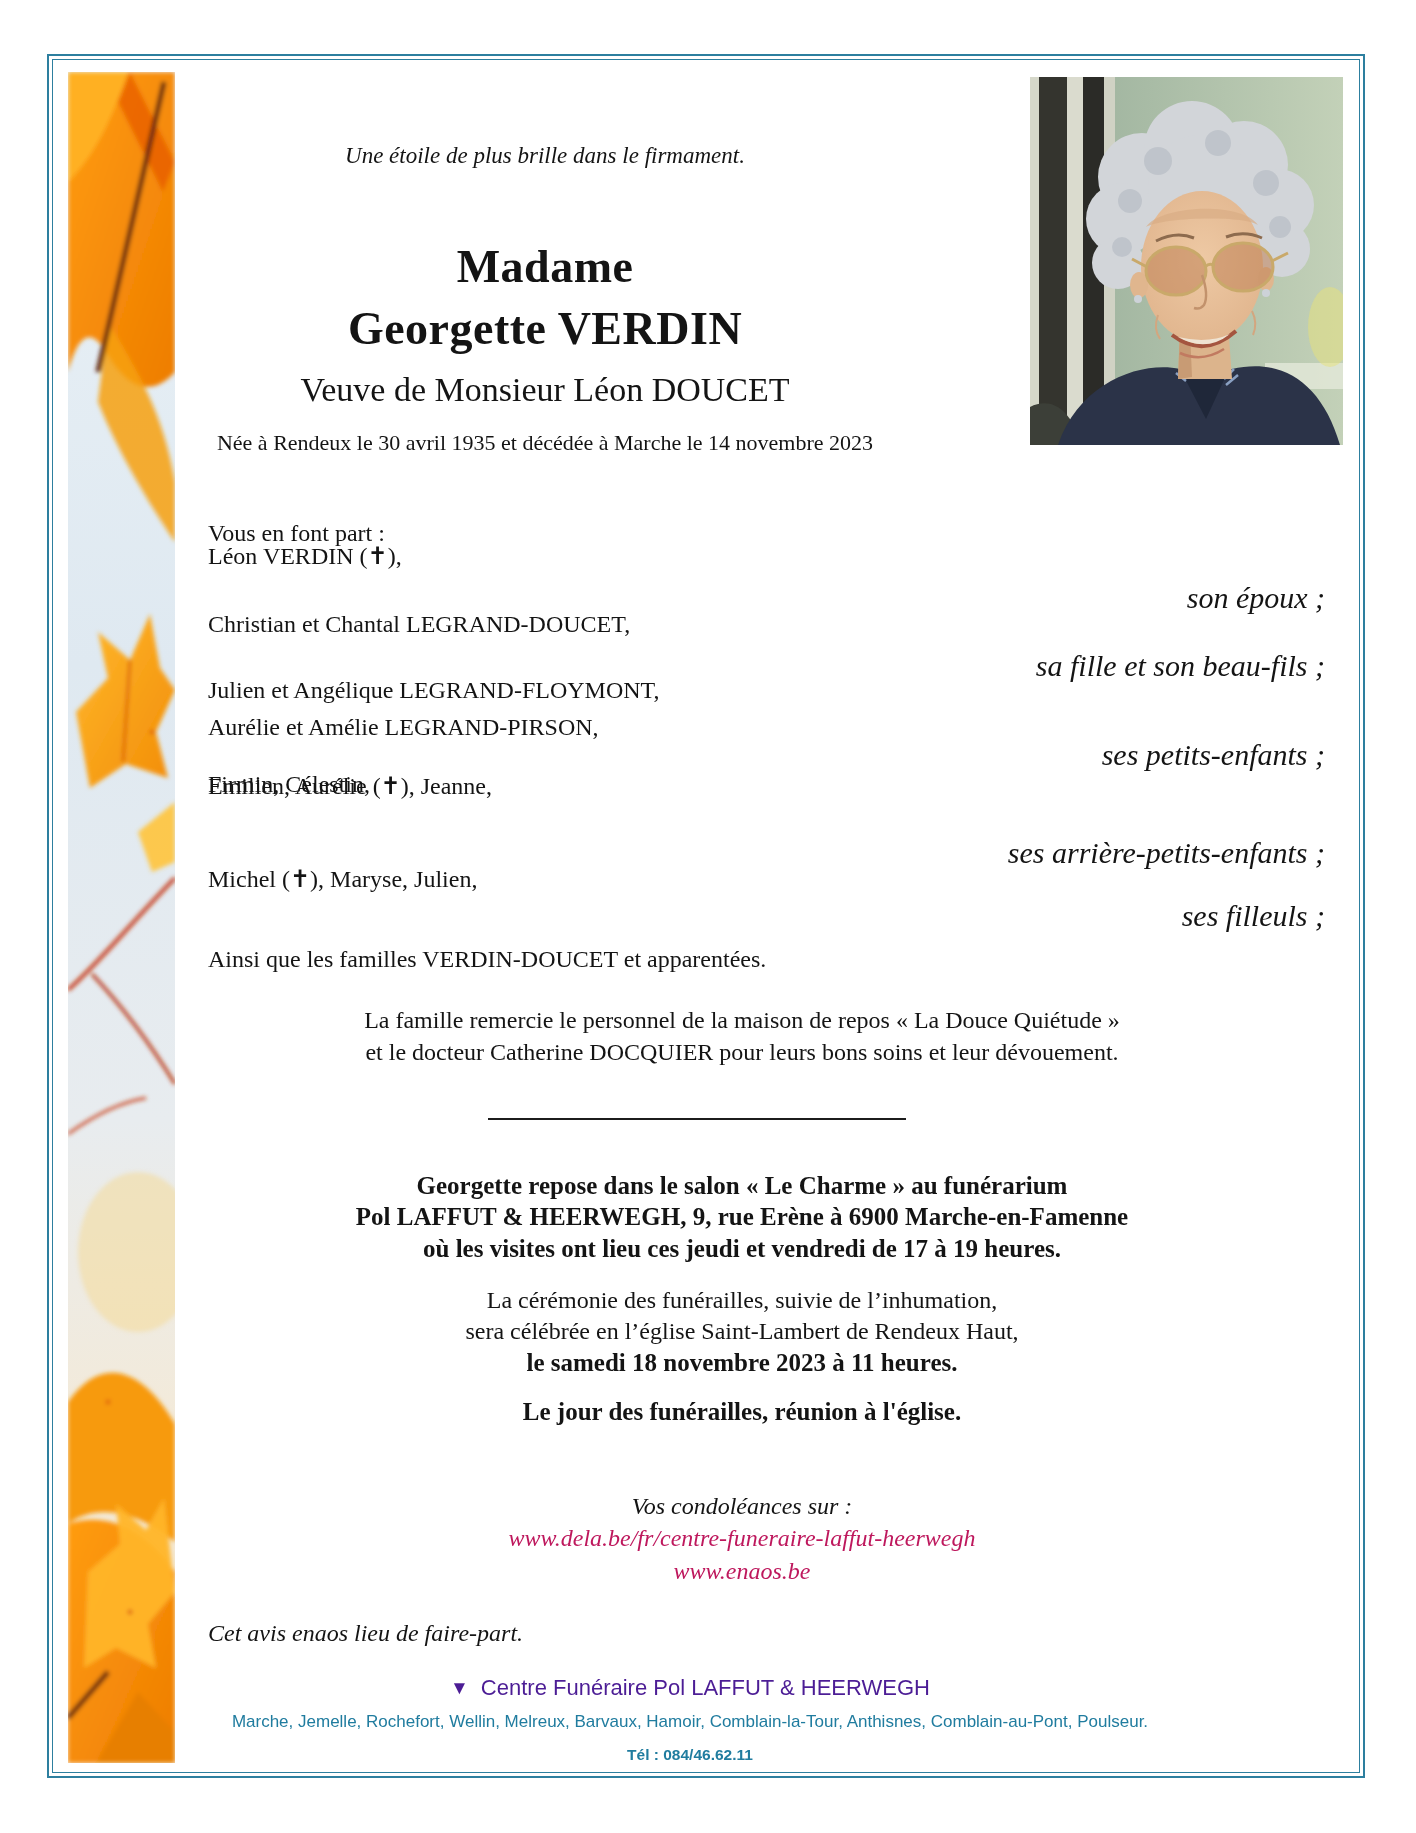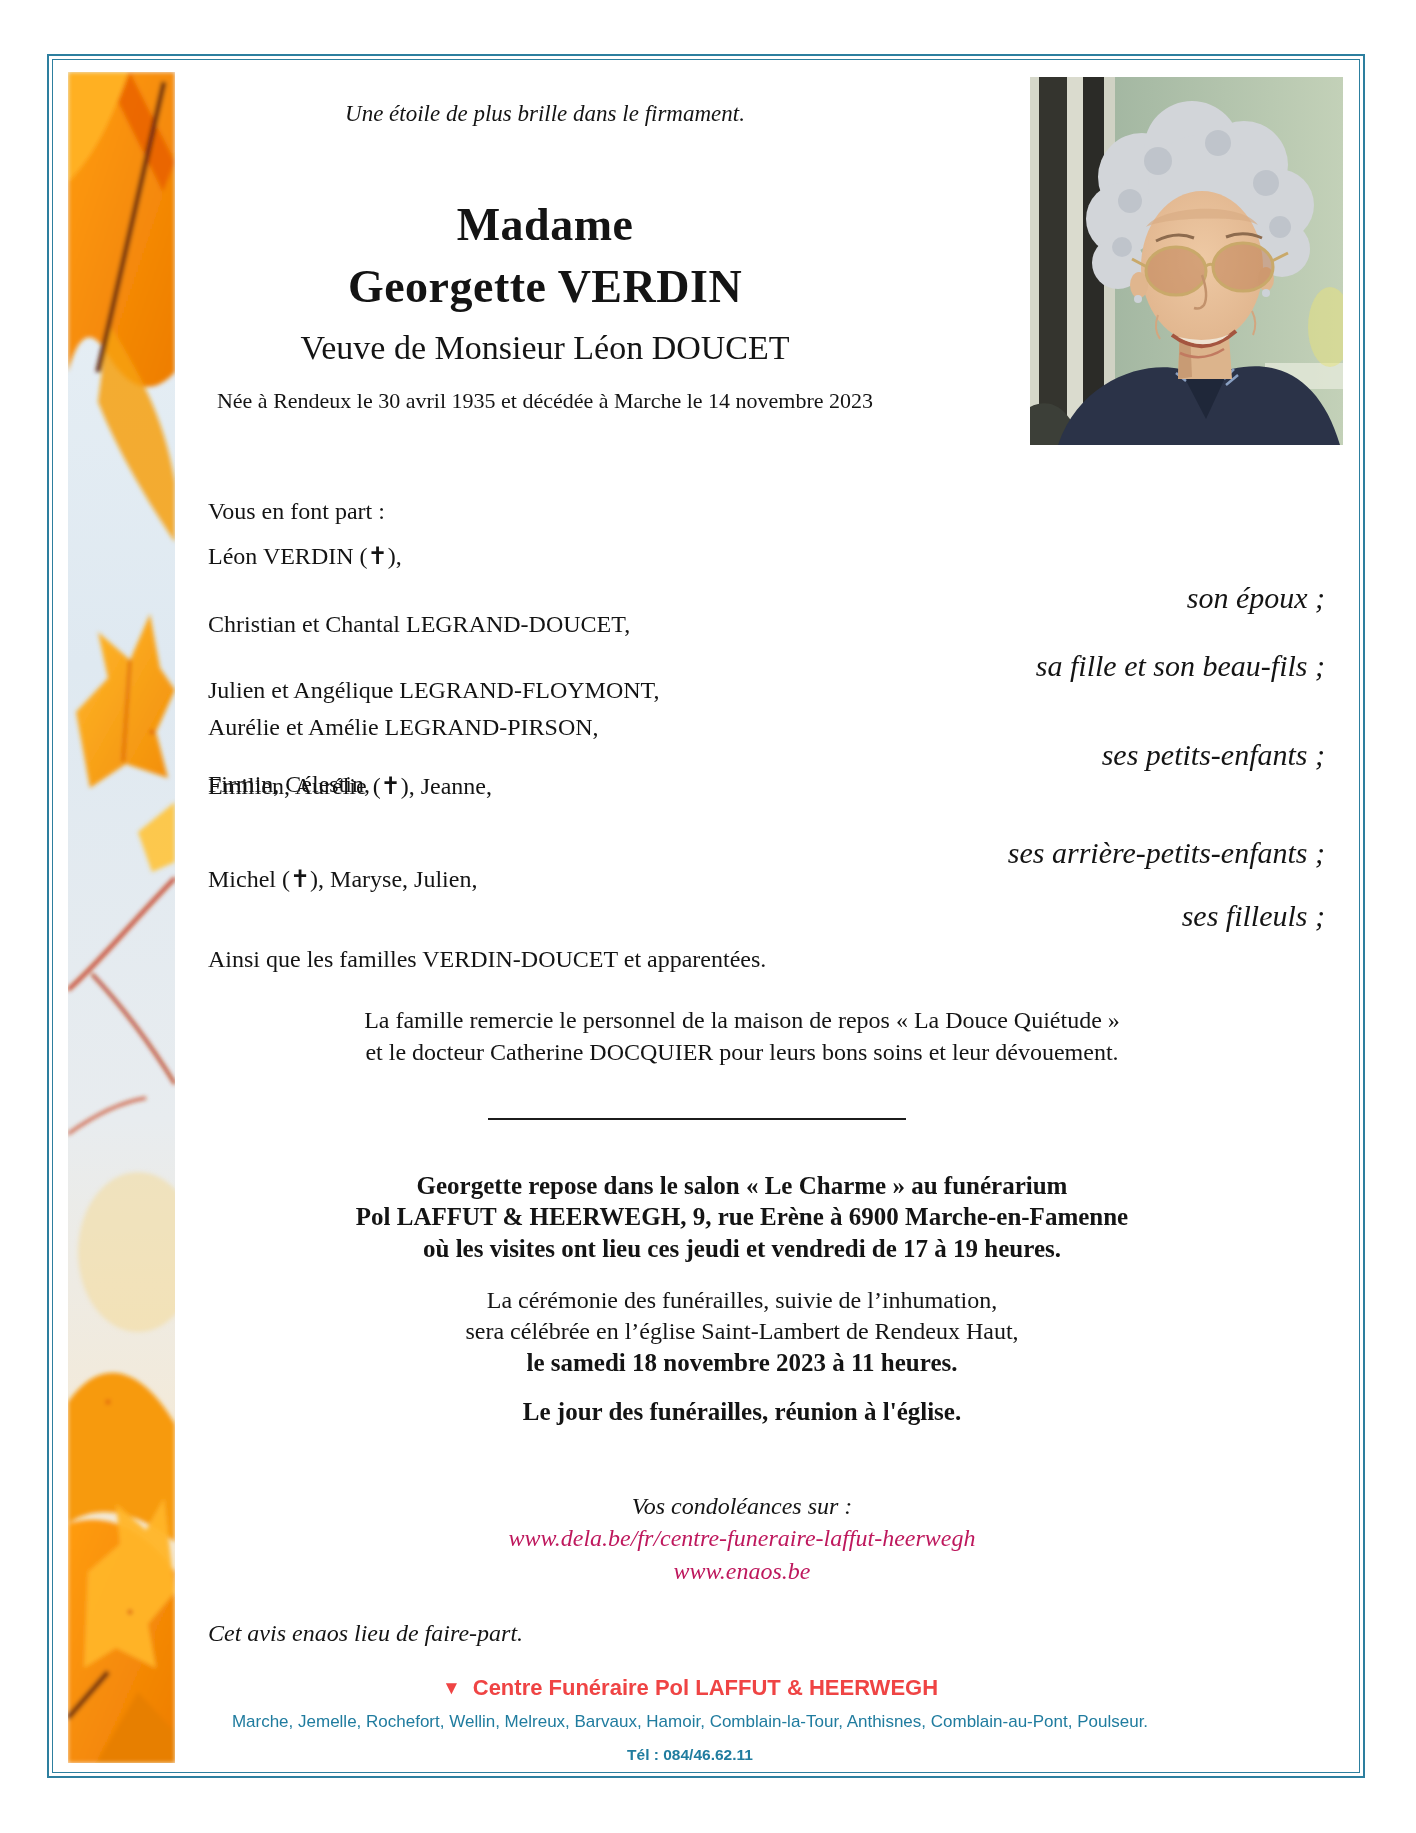--- a/index.html
+++ b/index.html
@@ -12,35 +12,35 @@
     position:absolute;left:52px;top:59px;width:1306px;height:1712px;
     border:1px solid #2d7f9f;outline:2px solid #2d7f9f;outline-offset:3px;
     pointer-events:none;
   }
   .leaf-strip{position:absolute;left:68px;top:72px;width:107px;height:1691px;}
   .leaf-strip svg{display:block;width:100%;height:100%;}
   .portrait{position:absolute;left:1030px;top:77px;width:313px;height:368px;}
   .portrait svg{display:block;width:100%;height:100%;}
 
   .ln{position:absolute;white-space:nowrap;line-height:1.18;}
-  .c-head{left:180px;width:730px;text-align:center;}
+  .c-head{left:180px;width:730px;text-align:center;margin-top:42px;}
   .c-mid{left:180px;width:1124px;text-align:center;}
   .c-foot{left:55px;width:1270px;text-align:center;font-family:"Liberation Sans",sans-serif;}
   .l-body{left:208px;}
   .r-rel{left:180px;width:1145px;text-align:right;font-style:italic;font-size:30px;}
   .it{font-style:italic;}
   .sz-ep{font-size:23px;}
   .sz-title{font-size:46px;font-weight:bold;letter-spacing:.5px;}
   .sz-sub{font-size:34px;}
   .sz-dates{font-size:22px;}
   .sz-body{font-size:24px;}
   .sz-bold{font-size:25px;font-weight:bold;}
   .link{color:#be185d;font-style:italic;font-size:24px;cursor:pointer;}
   .sep{position:absolute;left:488px;top:1118px;width:418px;height:2px;background:#1c1c1c;}
-  .f-head{font-size:22px;font-weight:bold;color:#ef4444;}
+  .f-head{font-size:22px;font-weight:normal;color:#4c1d95;}
   .f-head .tri{display:inline-block;margin-right:12px;font-size:19px;transform:translateY(-1px);}
   .f-loc{font-size:17px;color:#207c9f;}
   .f-tel{font-size:15.5px;color:#207c9f;font-weight:bold;}
 </style>
 </head>
 <body>
 
 <div class="frame"></div>
 
 <div class="leaf-strip">
@@ -179,21 +179,21 @@
     </g>
   </svg>
 </div>
 
 <div class="ln c-head it sz-ep" style="top:100px">Une étoile de plus brille dans le firmament.</div>
 <div class="ln c-head sz-title" style="top:198px">Madame</div>
 <div class="ln c-head sz-title" style="top:260px">Georgette VERDIN</div>
 <div class="ln c-head sz-sub" style="top:328px">Veuve de Monsieur Léon DOUCET</div>
 <div class="ln c-head sz-dates" style="top:388px">Née à Rendeux le 30 avril 1935 et décédée à Marche le 14 novembre 2023</div>
 
-<div class="ln l-body sz-body" style="top:497px">Vous en font part :</div>
+<div class="ln l-body sz-body" style="top:519px">Vous en font part :</div>
 
 <div class="ln l-body sz-body" style="top:542px">Léon VERDIN (✝),</div>
 <div class="ln r-rel" style="top:580px">son époux ;</div>
 
 <div class="ln l-body sz-body" style="top:610px">Christian et Chantal LEGRAND-DOUCET,</div>
 <div class="ln r-rel" style="top:648px">sa fille et son beau-fils ;</div>
 
 <div class="ln l-body sz-body" style="top:676px">Julien et Angélique LEGRAND-FLOYMONT,</div>
 <div class="ln l-body sz-body" style="top:713px">Aurélie et Amélie LEGRAND-PIRSON,</div>
 <div class="ln r-rel" style="top:737px">ses petits-enfants ;</div>

